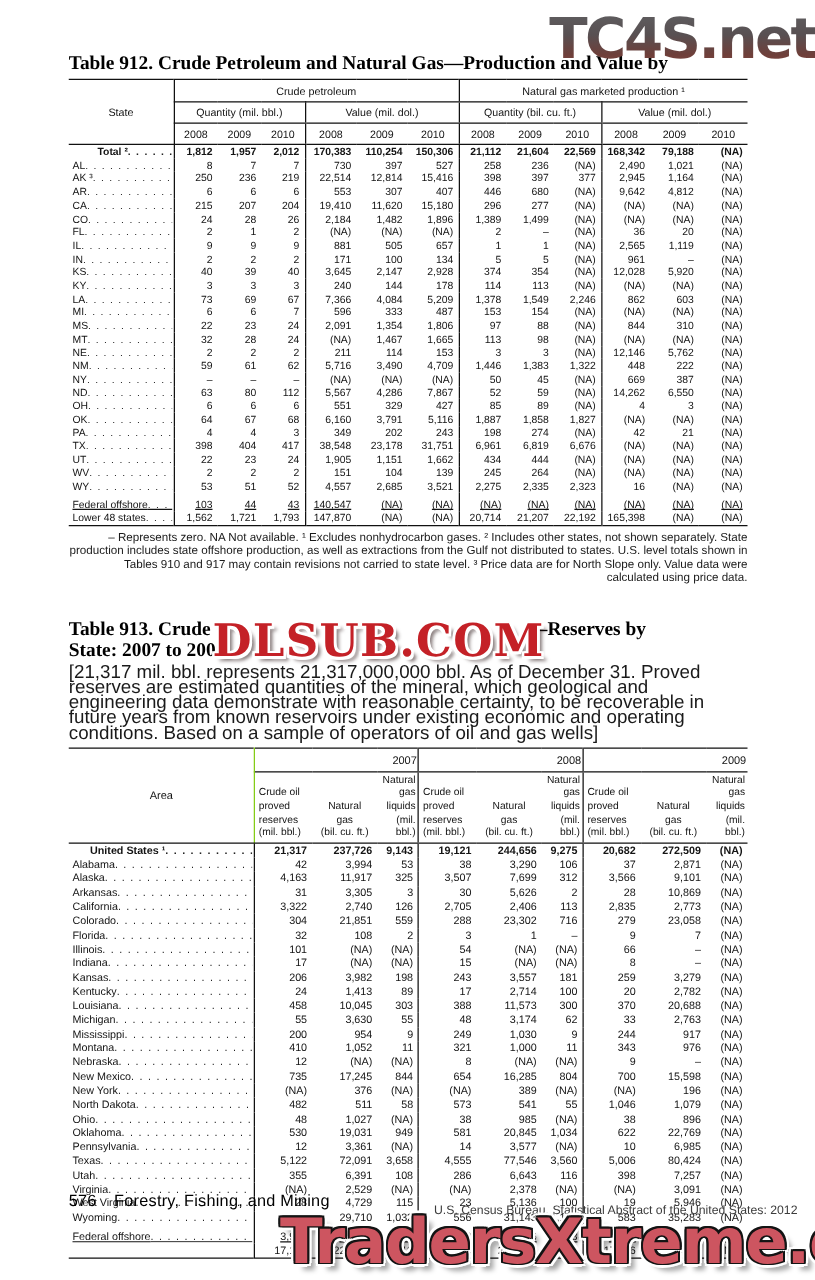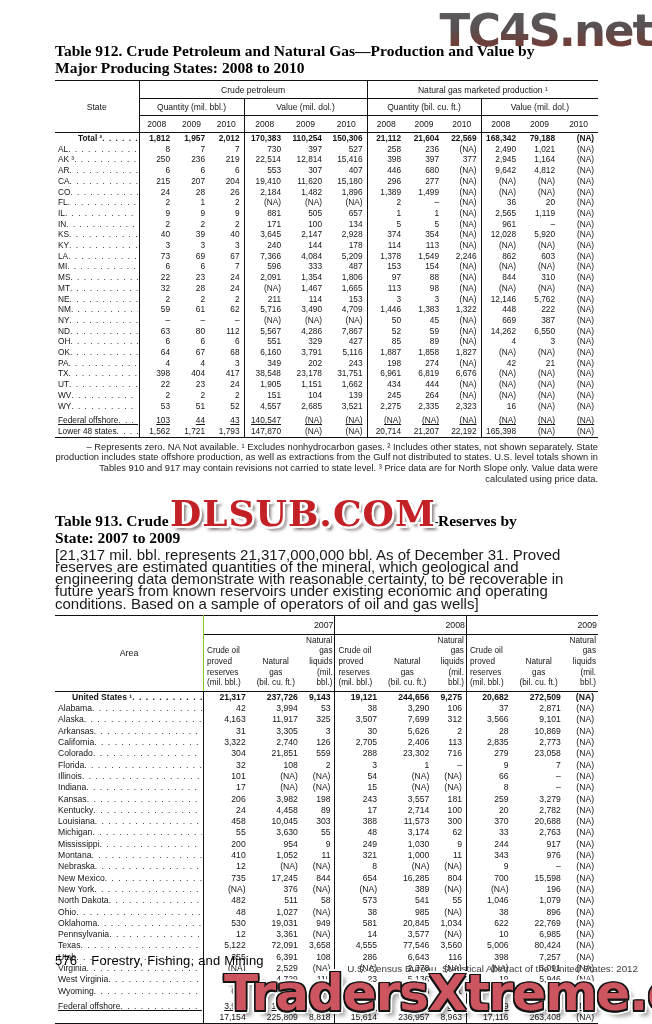--- a/index.html
+++ b/index.html
@@ -115,21 +115,20 @@
 </head>
 <body>
 
 <div class="wm-tc4s">TC4S.net</div>
 
 <div class="content">
 
   <section style="margin-top:42px;">
     <h1 class="tbl-title">
       <span>Table 912. Crude Petroleum and Natural Gas—Production and Value by</span><br>
-      <span>Major Producing States: 2008 to 2010</span>
     </h1>
 
     <table class="t912" style="margin-top:4px;">
       <colgroup>
         <col style="width:84px">
         <col style="width:35px">
           <col style="width:35px">
           <col style="width:35px">
         <col style="width:41px">
           <col style="width:41px">
@@ -970,21 +969,21 @@
             <td class="num">(NA)</td>
           </tr>
           <tr>
             <td class="lbl">
               <span class="inner">
                 <span class="txt">Kentucky</span>
                 <span class="dots"></span>
               </span>
             </td>
             <td class="num">24</td>
-            <td class="num">4,458</td>
+            <td class="num">1,413</td>
             <td class="num">89</td>
             <td class="num bl">17</td>
             <td class="num">2,714</td>
             <td class="num">100</td>
             <td class="num bl">20</td>
             <td class="num">2,782</td>
             <td class="num">(NA)</td>
           </tr>
           <tr>
             <td class="lbl">

